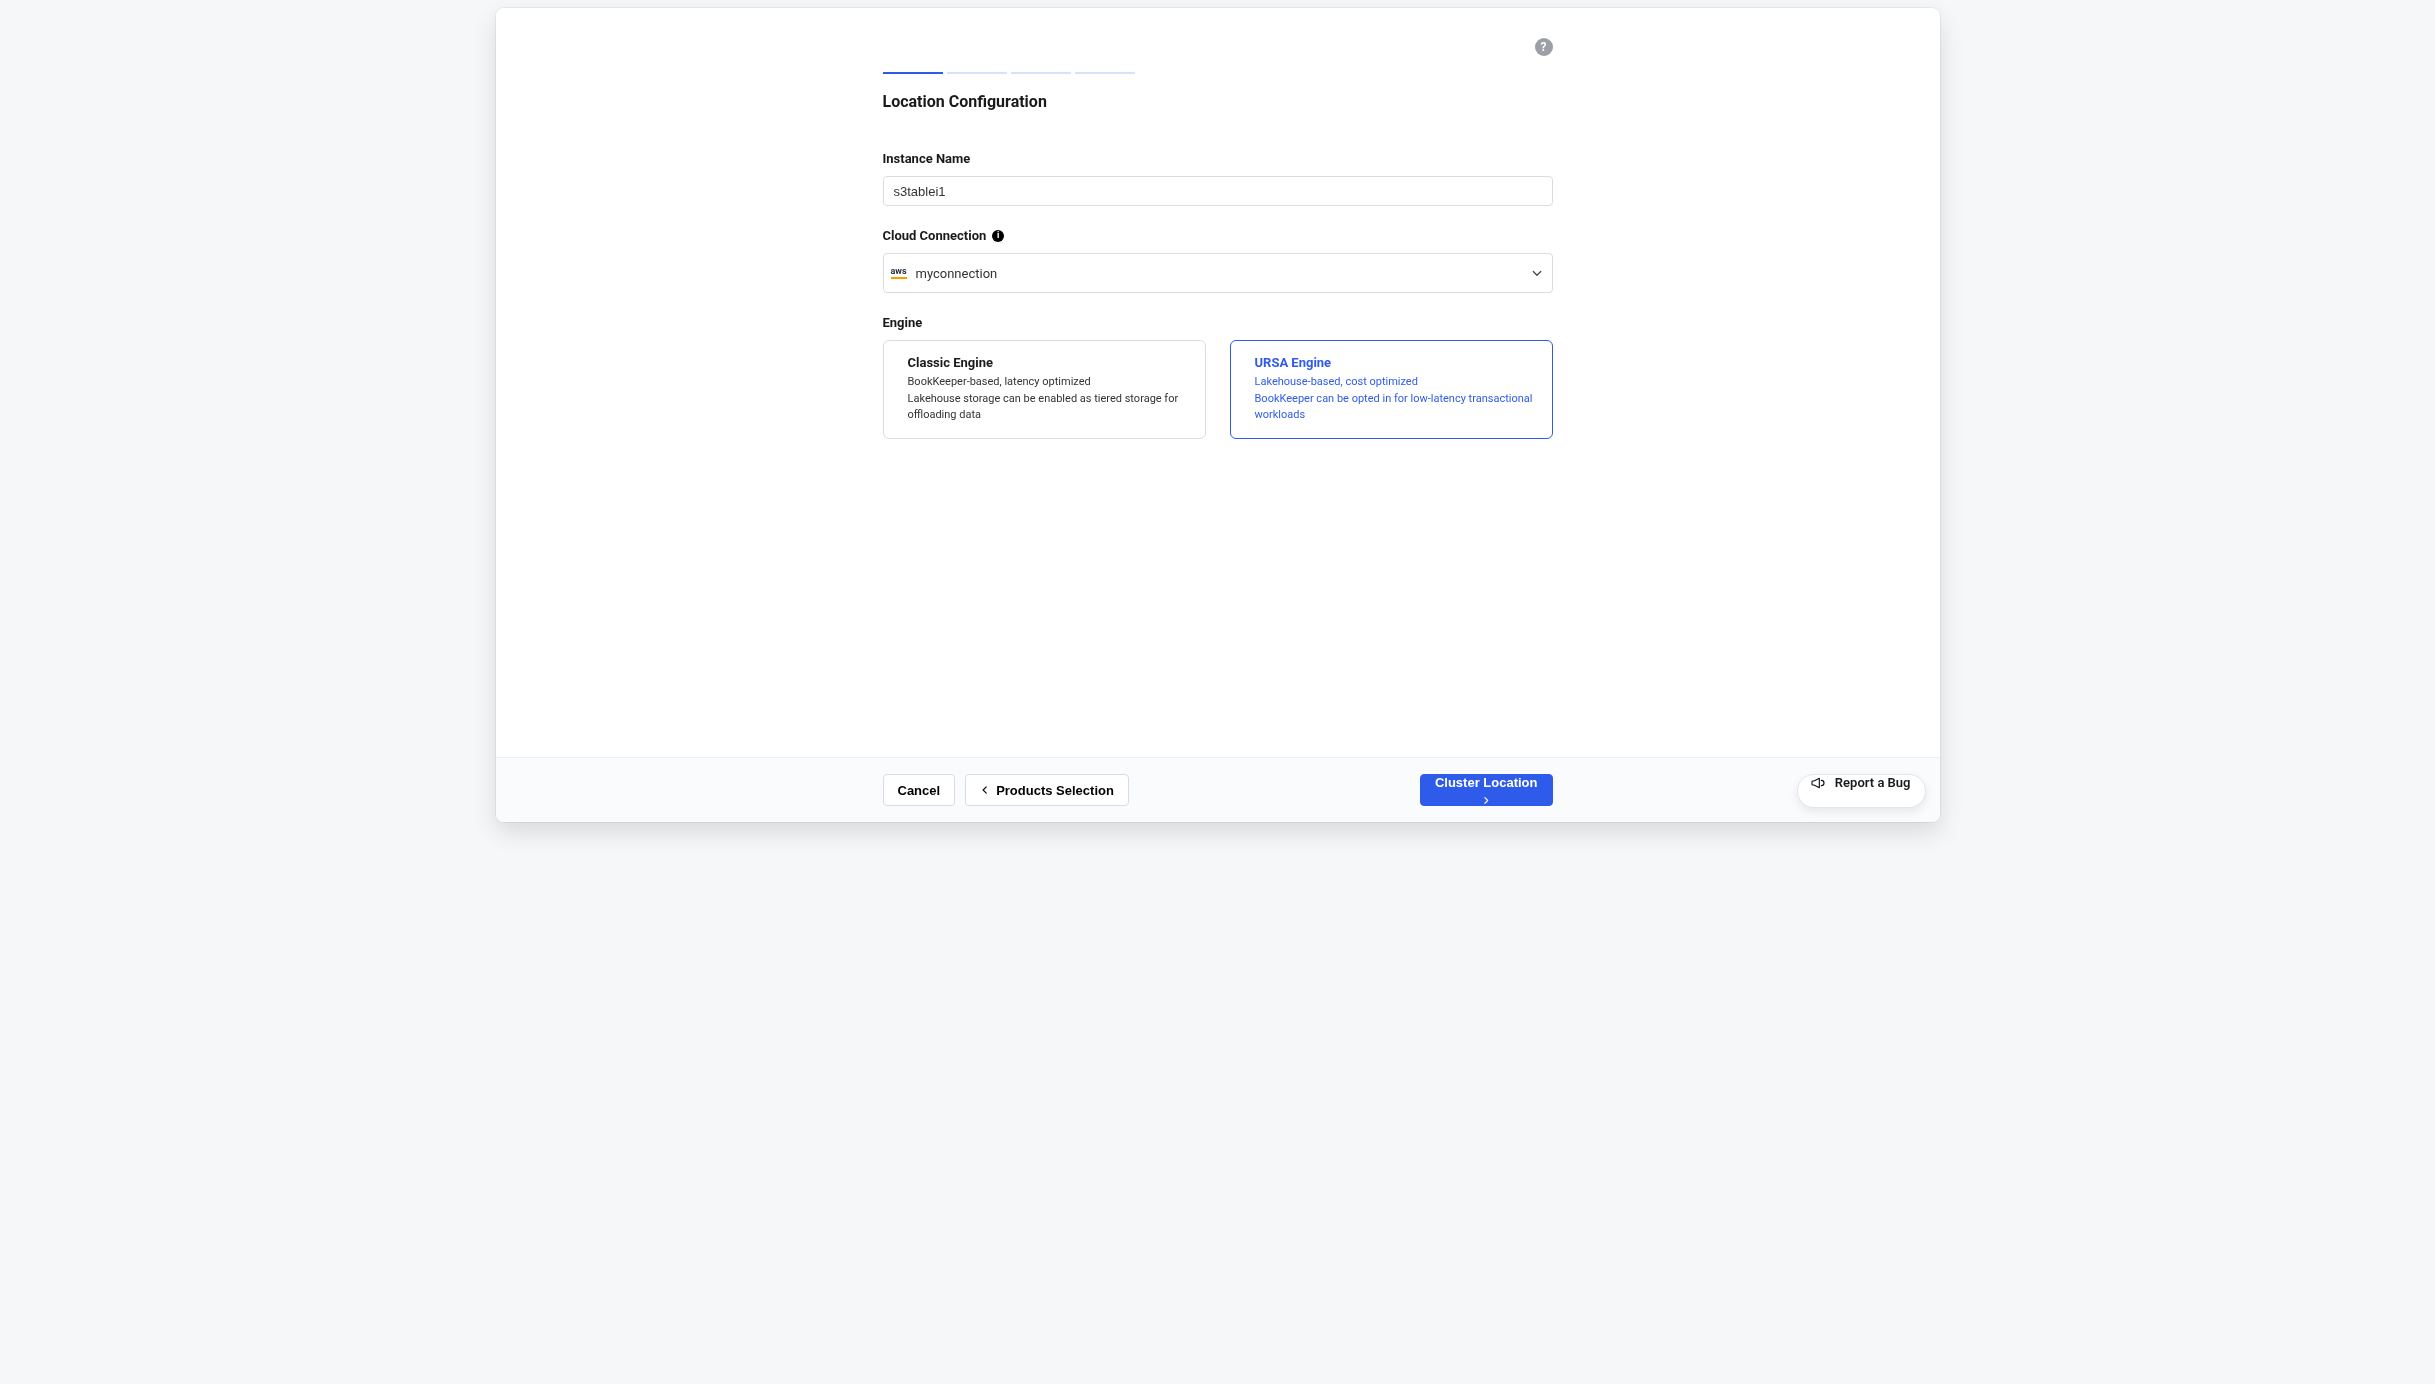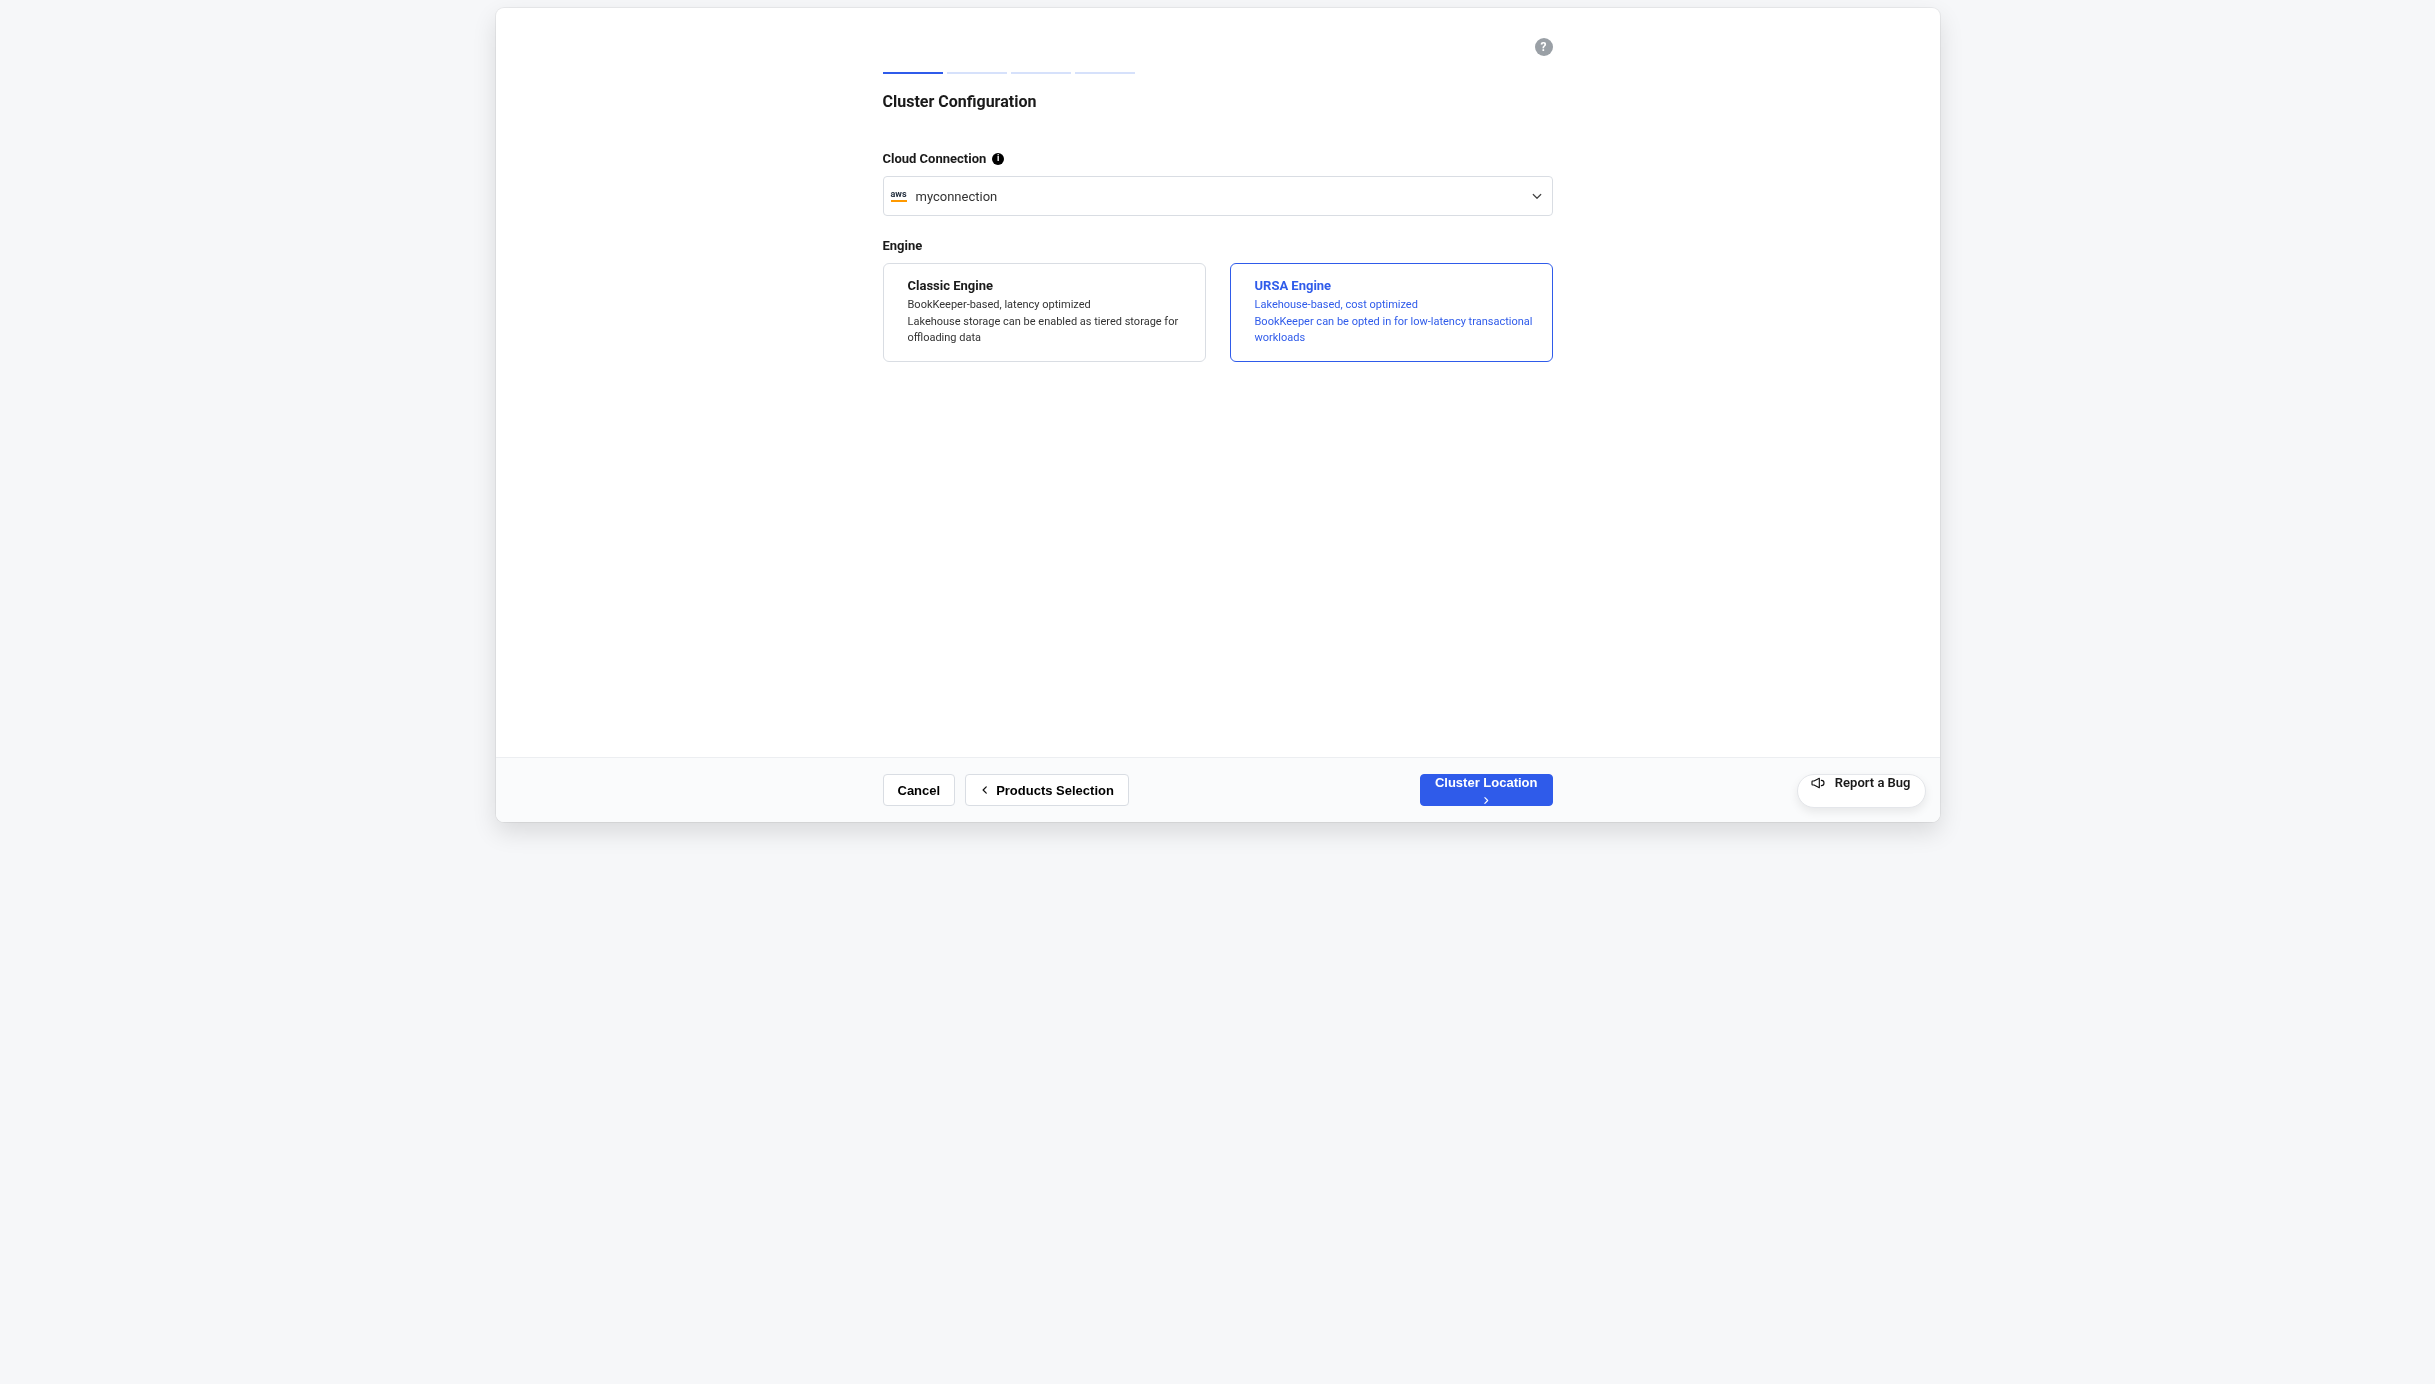--- a/index.html
+++ b/index.html
@@ -239,22 +239,26 @@
 
     <div class="content">
 
       <div class="stepper" id="stepper">
           <div class="step active"></div>
           <div class="step"></div>
           <div class="step"></div>
           <div class="step"></div>
         </div>
 
-      <h2 class="section-title">Cluster Configuration</h2>
-
+      <h2 class="section-title">Location Configuration</h2>
+
+      <div class="field">
+        <div class="field-label">Instance Name</div>
+        <input type="text" class="text-input" value="s3tablei1" style="">
+      </div>
 
       <div class="field">
         <div class="field-label">
           <span>Cloud Connection</span>
           <span class="info-icon">i</span>
         </div>
         <div class="select-wrap">
           <span class="select-aws-badge">aws</span>
           <div class="select-input">
             <span>myconnection</span>

